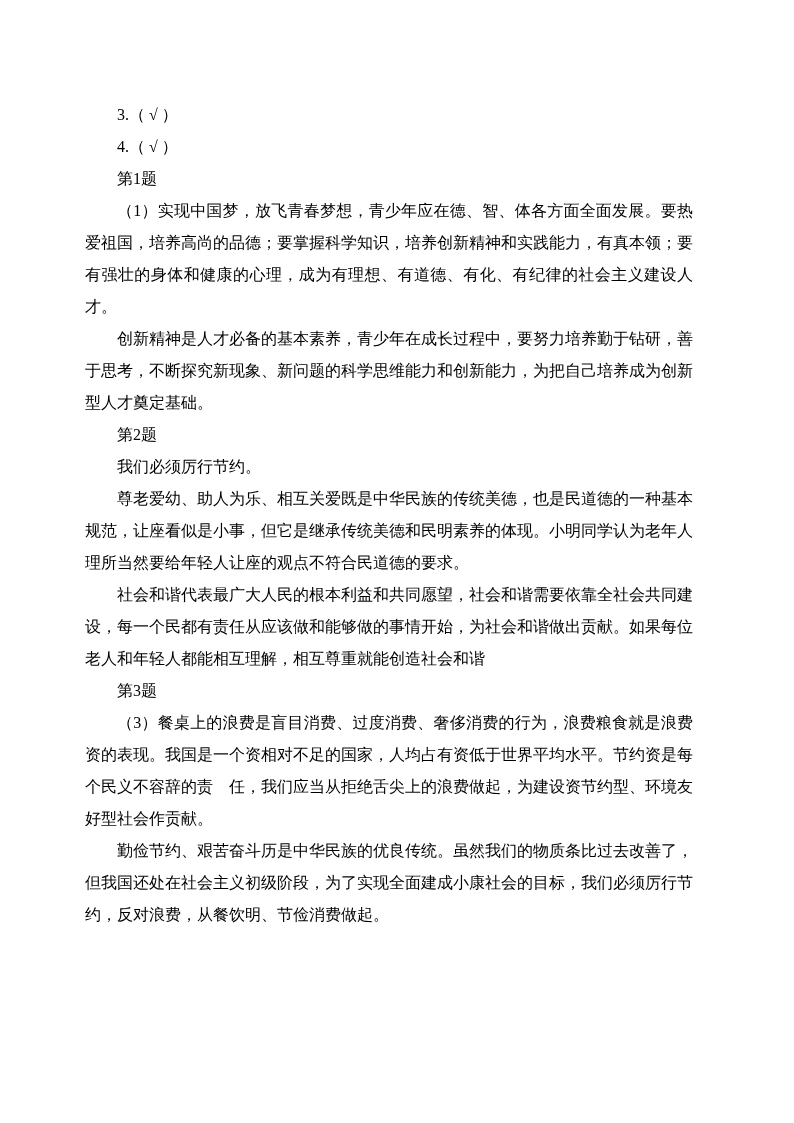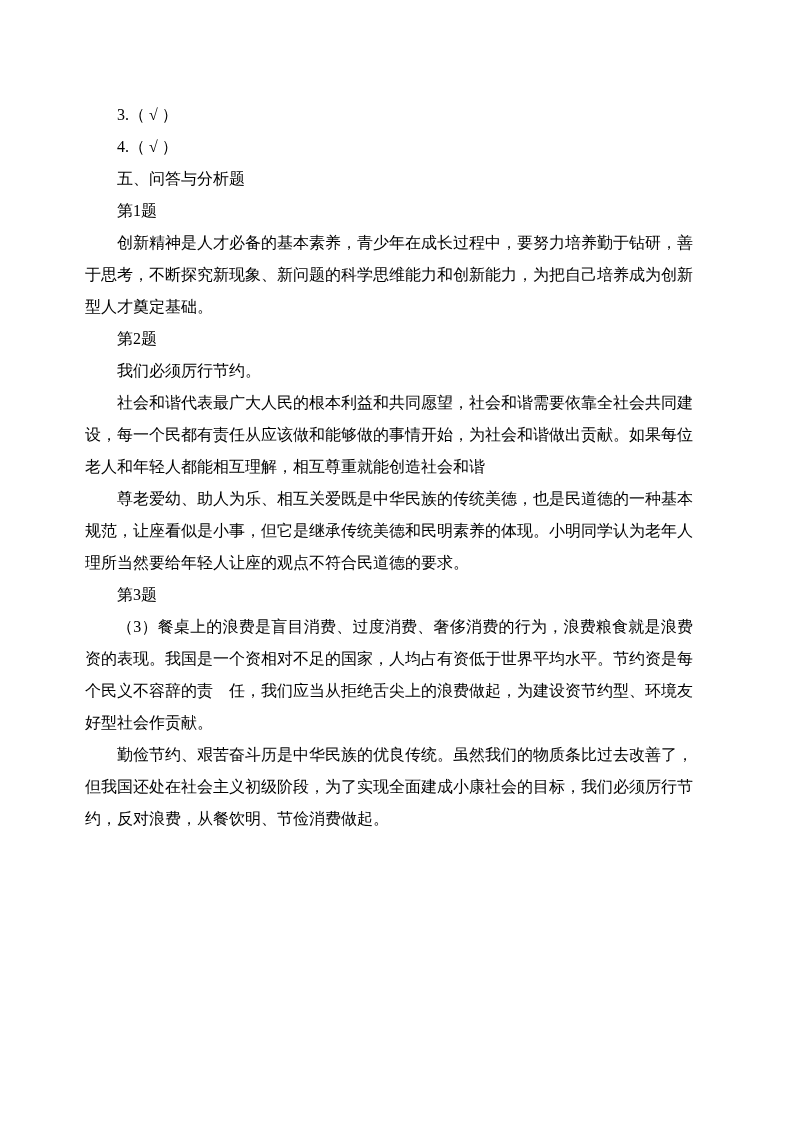--- a/index.html
+++ b/index.html
@@ -35,27 +35,27 @@
   }
 </style>
 </head>
 <body>
 
 <div class="page">
 
   <p class="doc-line">3.（ √ ）</p>
   <p class="doc-line">4.（ √ ）</p>
 
-  <p class="doc-line">五、问答与分析题</p>
 
   <p class="doc-line">第1题</p>
+  <p class="doc-para">（1）实现中国梦，放飞青春梦想，青少年应在德、智、体各方面全面发展。要热爱祖国，培养高尚的品德；要掌握科学知识，培养创新精神和实践能力，有真本领；要有强壮的身体和健康的心理，成为有理想、有道德、有化、有纪律的社会主义建设人才。</p>
   <p class="doc-para">创新精神是人才必备的基本素养，青少年在成长过程中，要努力培养勤于钻研，善于思考，不断探究新现象、新问题的科学思维能力和创新能力，为把自己培养成为创新型人才奠定基础。</p>
 
   <p class="doc-line">第2题</p>
   <p class="doc-para">我们必须厉行节约。</p>
+  <p class="doc-para">尊老爱幼、助人为乐、相互关爱既是中华民族的传统美德，也是民道德的一种基本规范，让座看似是小事，但它是继承传统美德和民明素养的体现。小明同学认为老年人理所当然要给年轻人让座的观点不符合民道德的要求。</p>
   <p class="doc-para">社会和谐代表最广大人民的根本利益和共同愿望，社会和谐需要依靠全社会共同建设，每一个民都有责任从应该做和能够做的事情开始，为社会和谐做出贡献。如果每位老人和年轻人都能相互理解，相互尊重就能创造社会和谐</p>
-  <p class="doc-para">尊老爱幼、助人为乐、相互关爱既是中华民族的传统美德，也是民道德的一种基本规范，让座看似是小事，但它是继承传统美德和民明素养的体现。小明同学认为老年人理所当然要给年轻人让座的观点不符合民道德的要求。</p>
 
   <p class="doc-line">第3题</p>
   <p class="doc-para">（3）餐桌上的浪费是盲目消费、过度消费、奢侈消费的行为，浪费粮食就是浪费资的表现。我国是一个资相对不足的国家，人均占有资低于世界平均水平。节约资是每个民义不容辞的责　任，我们应当从拒绝舌尖上的浪费做起，为建设资节约型、环境友好型社会作贡献。</p>
   <p class="doc-para">勤俭节约、艰苦奋斗历是中华民族的优良传统。虽然我们的物质条比过去改善了，但我国还处在社会主义初级阶段，为了实现全面建成小康社会的目标，我们必须厉行节约，反对浪费，从餐饮明、节俭消费做起。</p>
 
 </div>
 
 </body></html>

